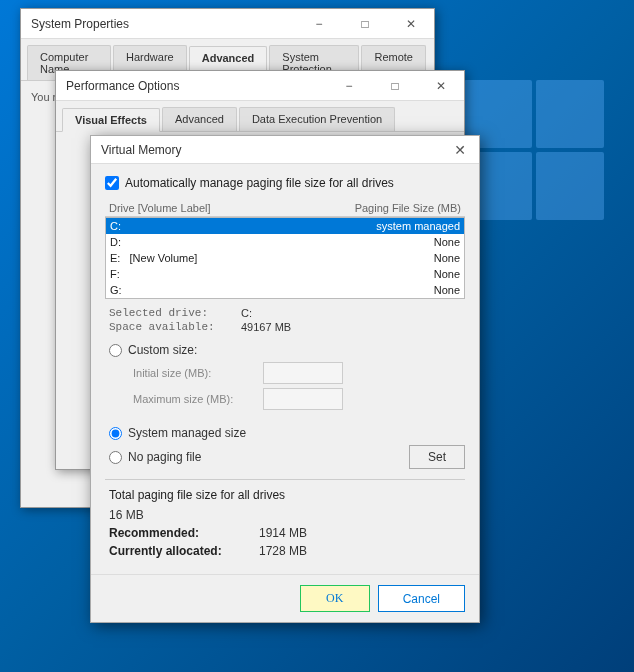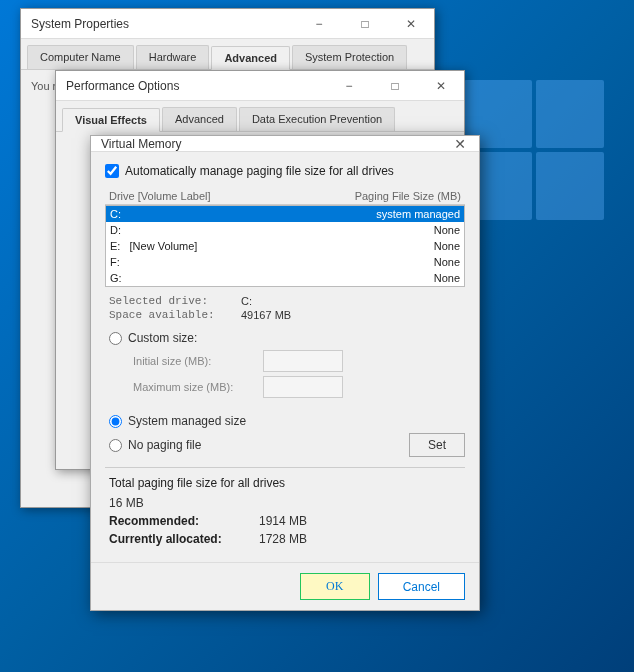--- a/index.html
+++ b/index.html
@@ -110,21 +110,21 @@
       top: 135px;
       left: 90px;
       width: 390px;
       background: #f0f0f0;
       border: 1px solid #aaa;
       box-shadow: 3px 3px 15px rgba(0,0,0,0.5);
     }
 
     .dialog-titlebar {
       background: #fff;
-      height: 16px;
+      height: 28px;
       display: flex;
       align-items: center;
       justify-content: space-between;
       padding: 0 0 0 10px;
       border-bottom: 1px solid #ddd;
     }
 
     .dialog-title {
       font-size: 12px;
       color: #333;
@@ -378,20 +378,21 @@
         <button class="win-btn">−</button>
         <button class="win-btn">□</button>
         <button class="win-btn close">✕</button>
       </div>
     </div>
     <div class="tabs-bar">
       <div class="tab">Computer Name</div>
       <div class="tab">Hardware</div>
       <div class="tab active">Advanced</div>
       <div class="tab">System Protection</div>
+      <div class="tab">Remote</div>
     </div>
     <div style="padding: 10px; font-size: 11px; color: #555;">
       <div style="margin-bottom: 8px;">You must be logged on as an Administrator to make most of these changes.</div>
     </div>
   </div>
 
   <div class="win-perf-opts">
     <div class="win-titlebar">
       <span class="win-titlebar-title">Performance Options</span>
       <div class="win-titlebar-controls">

